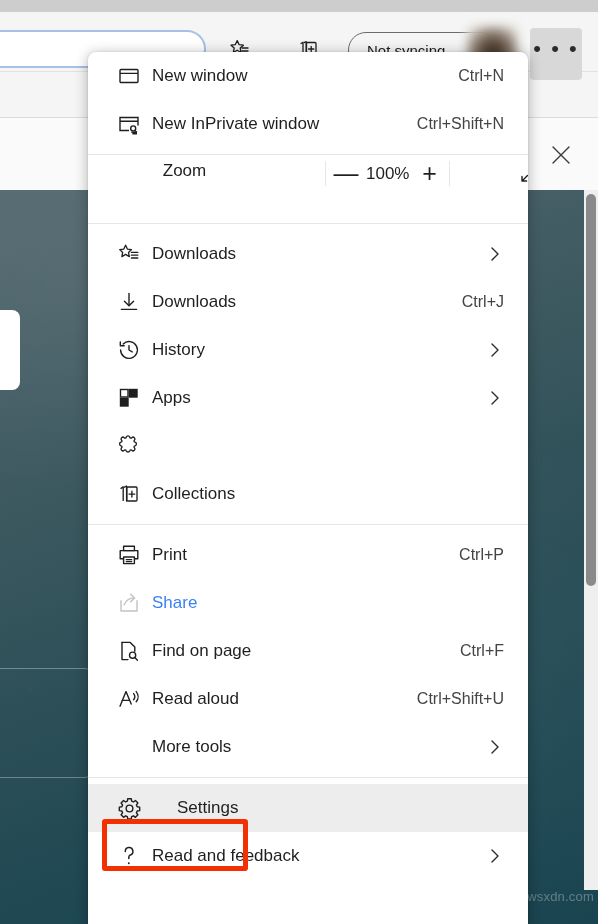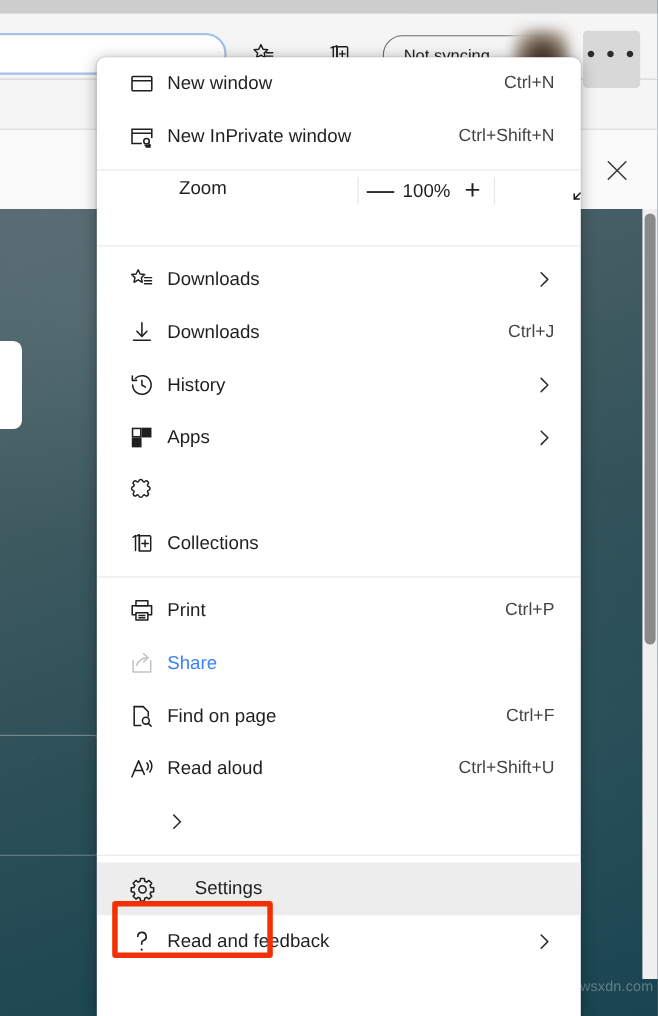--- a/index.html
+++ b/index.html
@@ -415,20 +415,21 @@
           <path d="M16.6 6.6a5 5 0 0 1 0 6.2"></path>
           <path d="M19.2 4.6a8 8 0 0 1 0 10.2"></path>
         </svg>
       </span>
       <span class="lbl">Read aloud</span>
       <span class="acc">Ctrl+Shift+U</span>
     </div>
 
     <div class="mi">
       <span class="ico"></span>
+      <span class="lbl">More tools</span>
       <span class="chev">
         <svg width="18" height="18" viewBox="0 0 18 18" fill="none" stroke="#2b2b2b" stroke-width="1.4" stroke-linecap="round" stroke-linejoin="round">
             <path d="M6 3l6 6-6 6"></path>
           </svg>
       </span>
     </div>
   </div>
 
   <div class="sep"></div>
 

